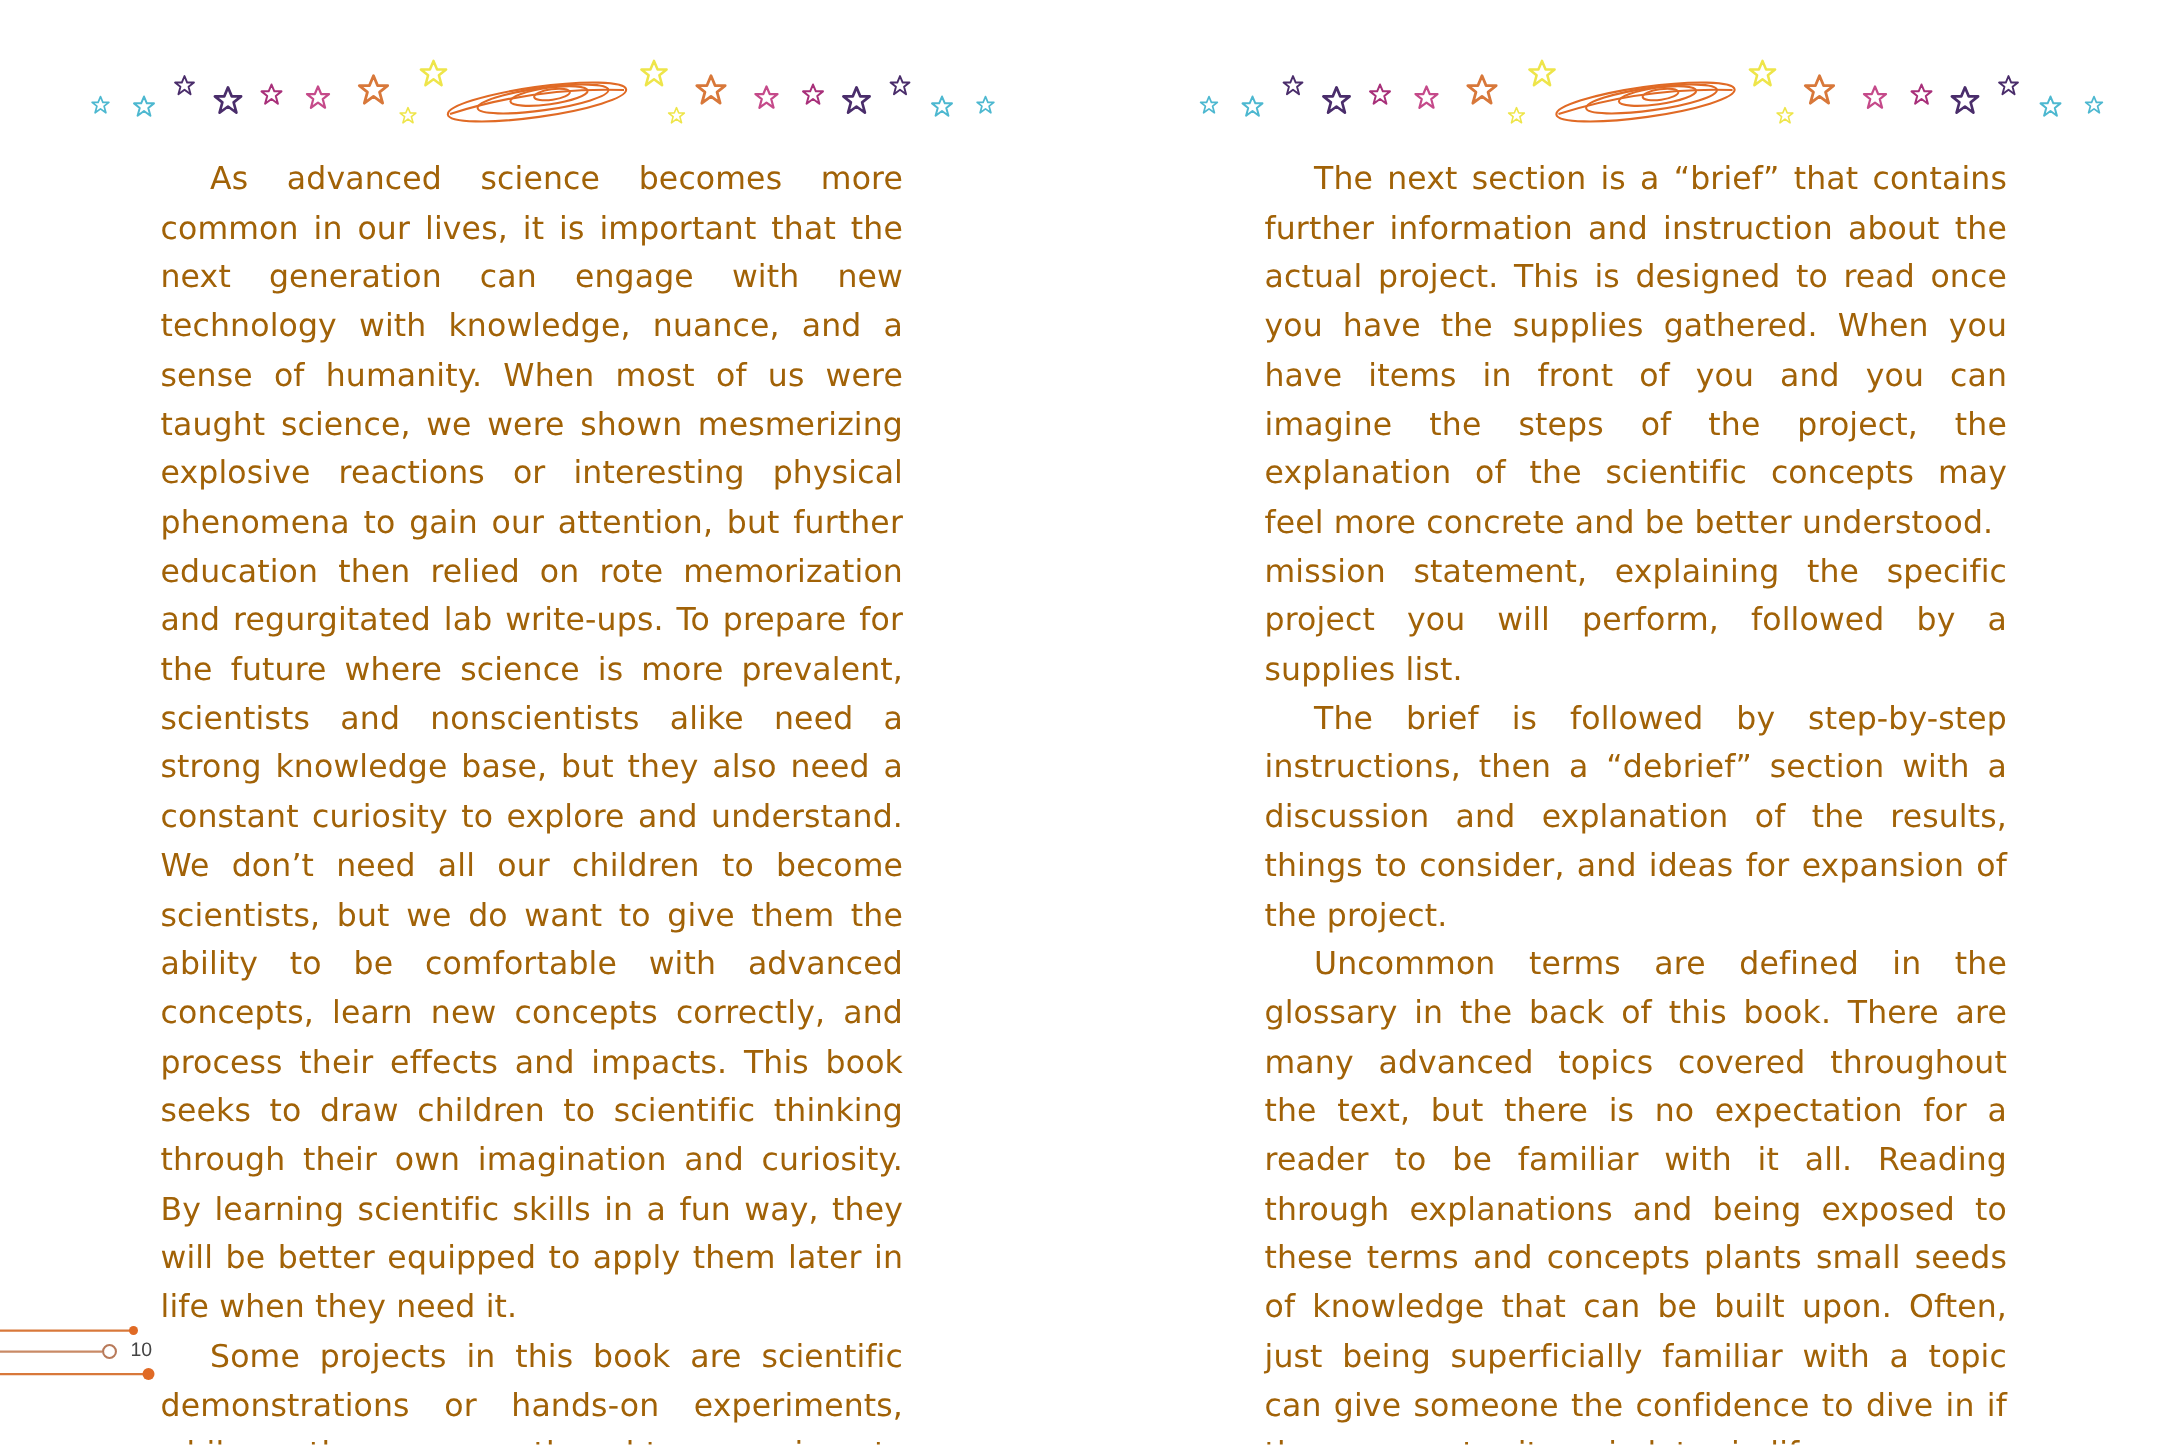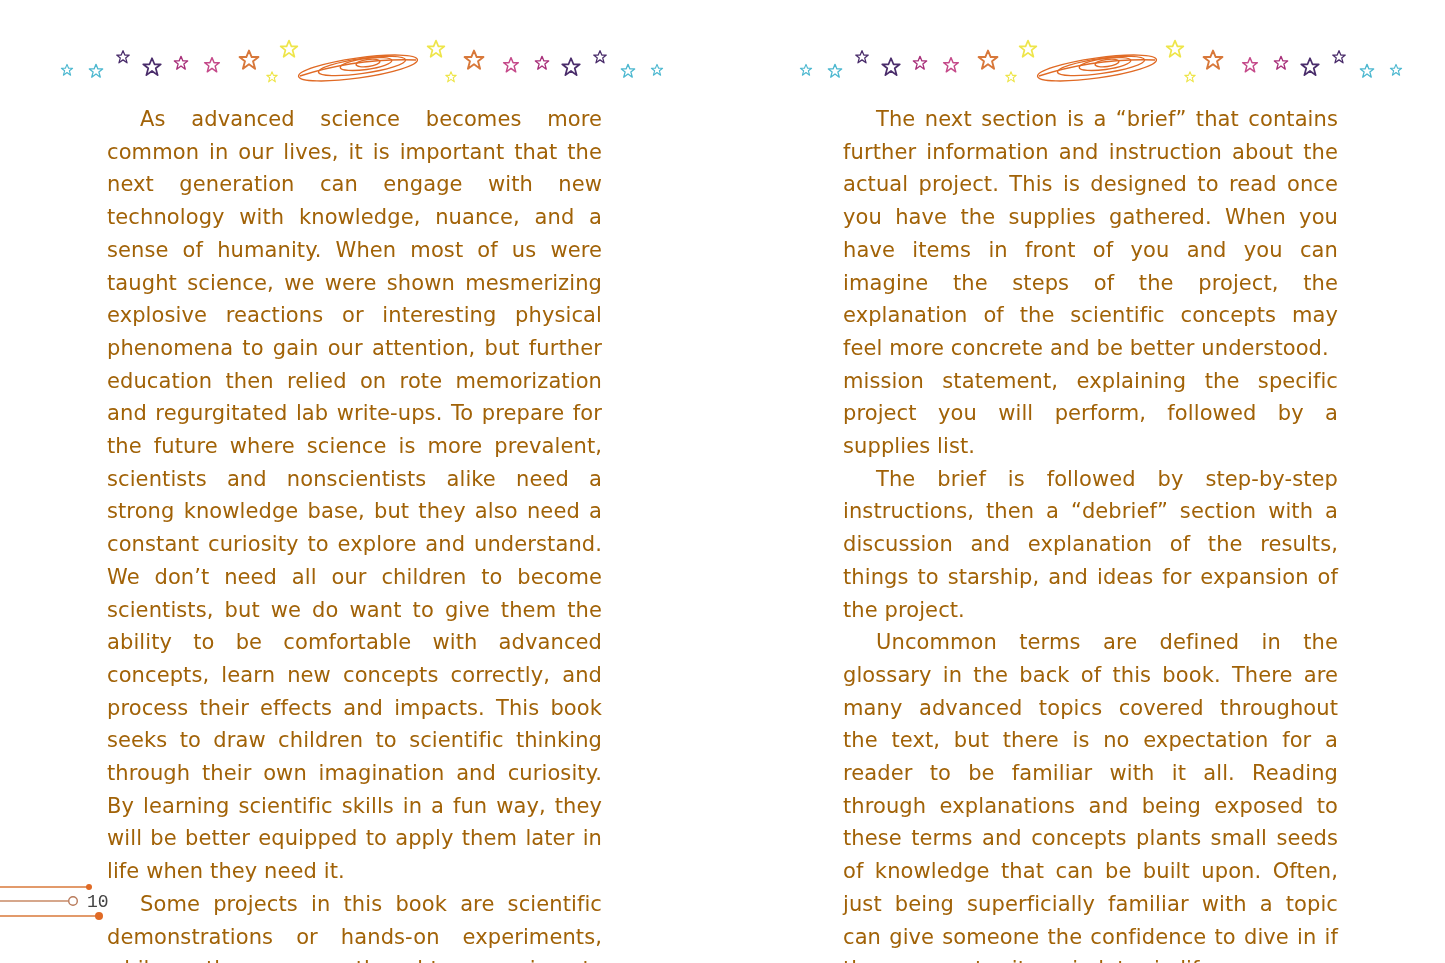--- a/index.html
+++ b/index.html
@@ -26,21 +26,21 @@
 
   .ornament { position: absolute; top: 36px; }
   .page-left .ornament { left: 56px; }
   .page-right .ornament { left: 73px; }
 
   .folio { position: absolute; top: 880px; width: 160px; height: 44px; }
   .page-left .folio { left: 0; }
   .page-right .folio { right: 0; }
   .folio-num {
     position: absolute; top: 12px;
-    font-family: Liberation Mono, monospace; font-size: 18px; color: #444;
+    font-family: Liberation Sans, sans-serif; font-size: 13px; color: #444;
   }
   .page-left .folio-num { left: 87px; }
   .page-right .folio-num { right: 92px; }
 </style>
 </head>
 <body>
 
 <div class="page page-left">
 
   <svg class="ornament" width="620" height="56" viewBox="0 0 620 56">
@@ -129,17 +129,17 @@
       <use href="#star2" transform="translate(515,31) scale(1.25)" stroke="#4a2d6b"></use>
       <use href="#star2" transform="translate(544,21) scale(0.9)" stroke="#4a2d6b"></use>
       <use href="#star2" transform="translate(572,35) scale(0.95)" stroke="#4db8d0"></use>
       <use href="#star2" transform="translate(601,34) scale(0.8)" stroke="#4db8d0"></use>
     </g>
   </svg>
 
   <div class="text-block">
     <p class="para">The next section is a “brief” that contains further information and instruction about the actual project. This is designed to read once you have the supplies gathered. When you have items in front of you and you can imagine the steps of the project, the explanation of the scientific concepts may feel more concrete and be better understood.</p>
     <p class="para cont">mission statement, explaining the specific project you will perform, followed by a supplies list.</p>
-    <p class="para">The brief is followed by step-by-step instructions, then a “debrief” section with a discussion and explanation of the results, things to starship, and ideas for expansion of the project.</p>
+    <p class="para">The brief is followed by step-by-step instructions, then a “debrief” section with a discussion and explanation of the results, things to consider, and ideas for expansion of the project.</p>
     <p class="para">Uncommon terms are defined in the glossary in the back of this book. There are many advanced topics covered throughout the text, but there is no expectation for a reader to be familiar with it all. Reading through explanations and being exposed to these terms and concepts plants small seeds of knowledge that can be built upon. Often, just being superficially familiar with a topic can give someone the confidence to dive in if they encounter it again later in life.</p>
   </div>
 
 </div>
 
 </body></html>

